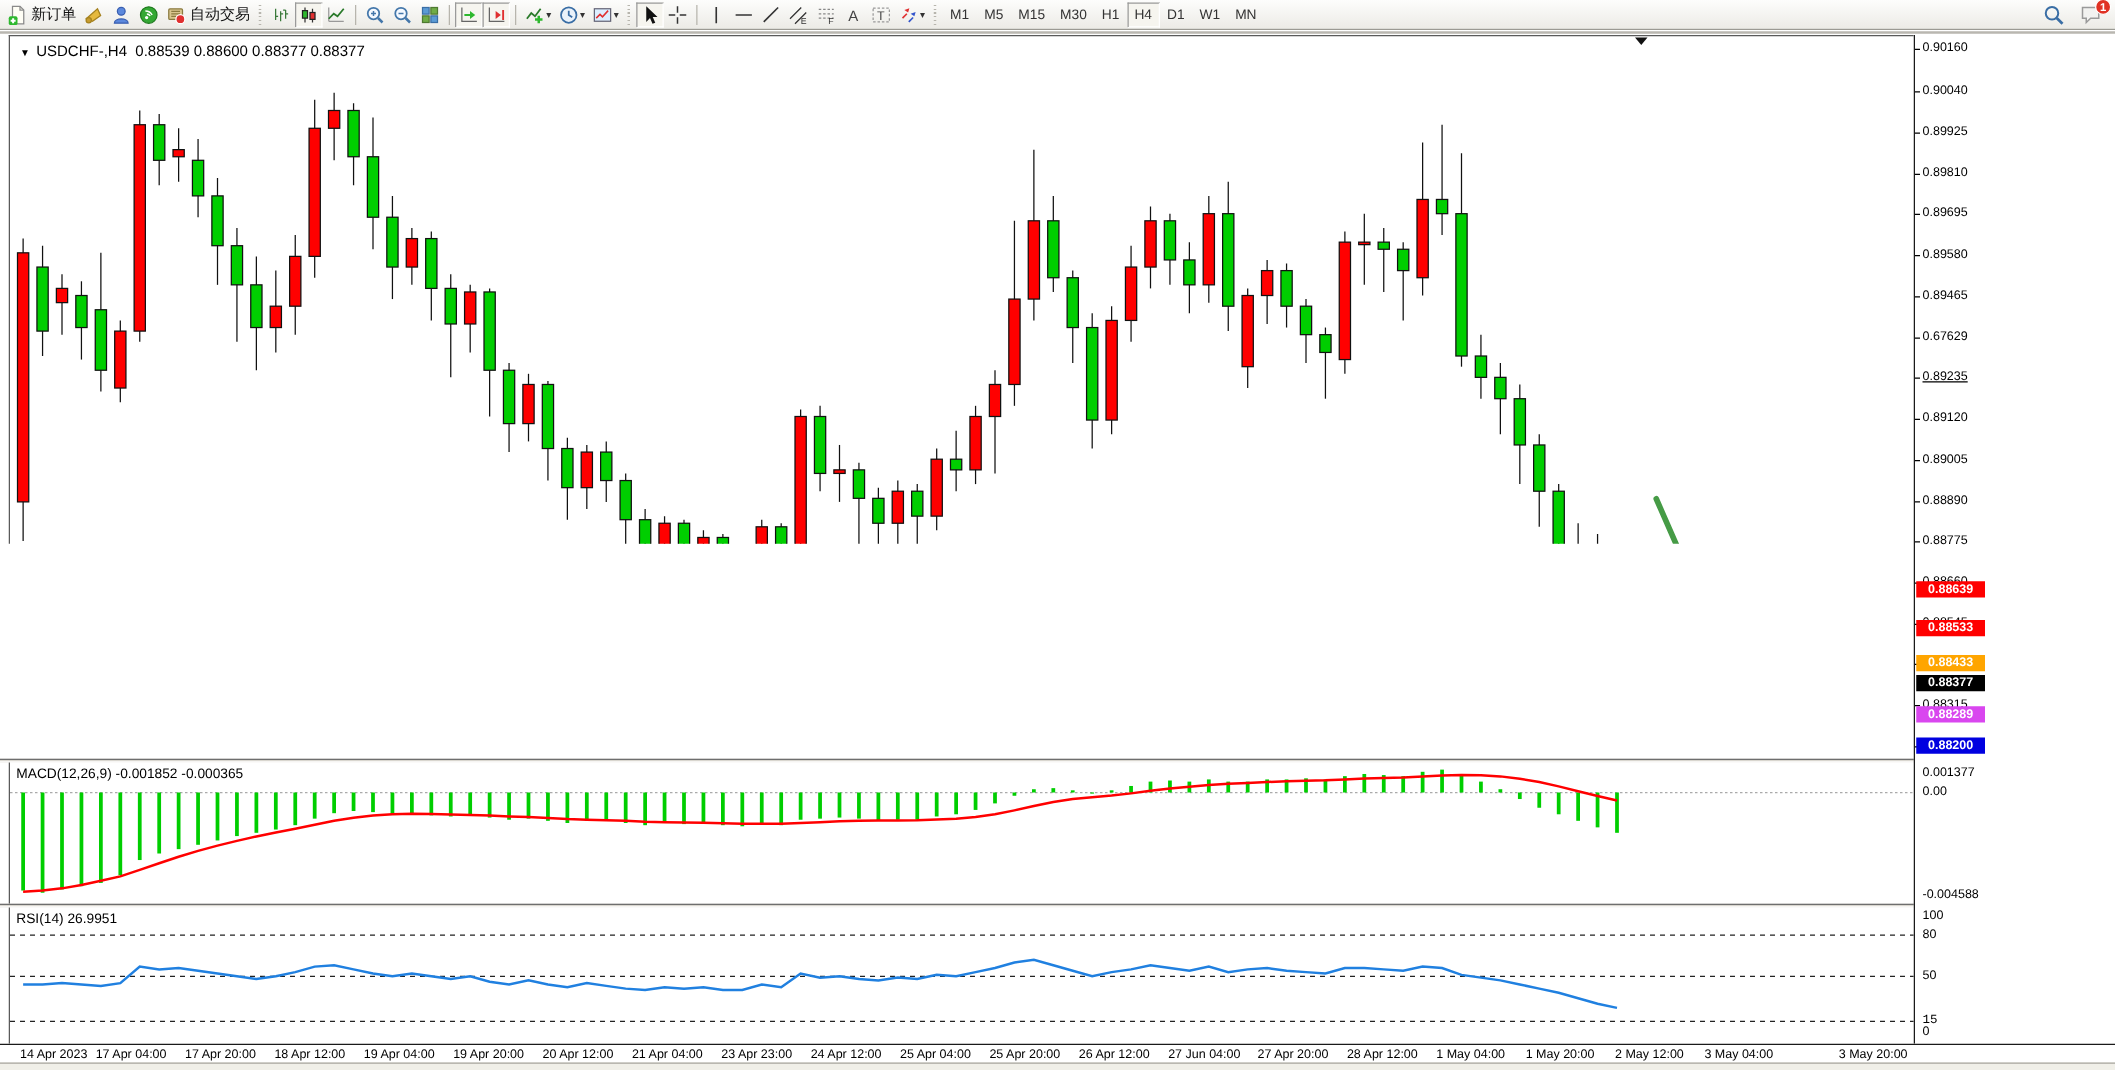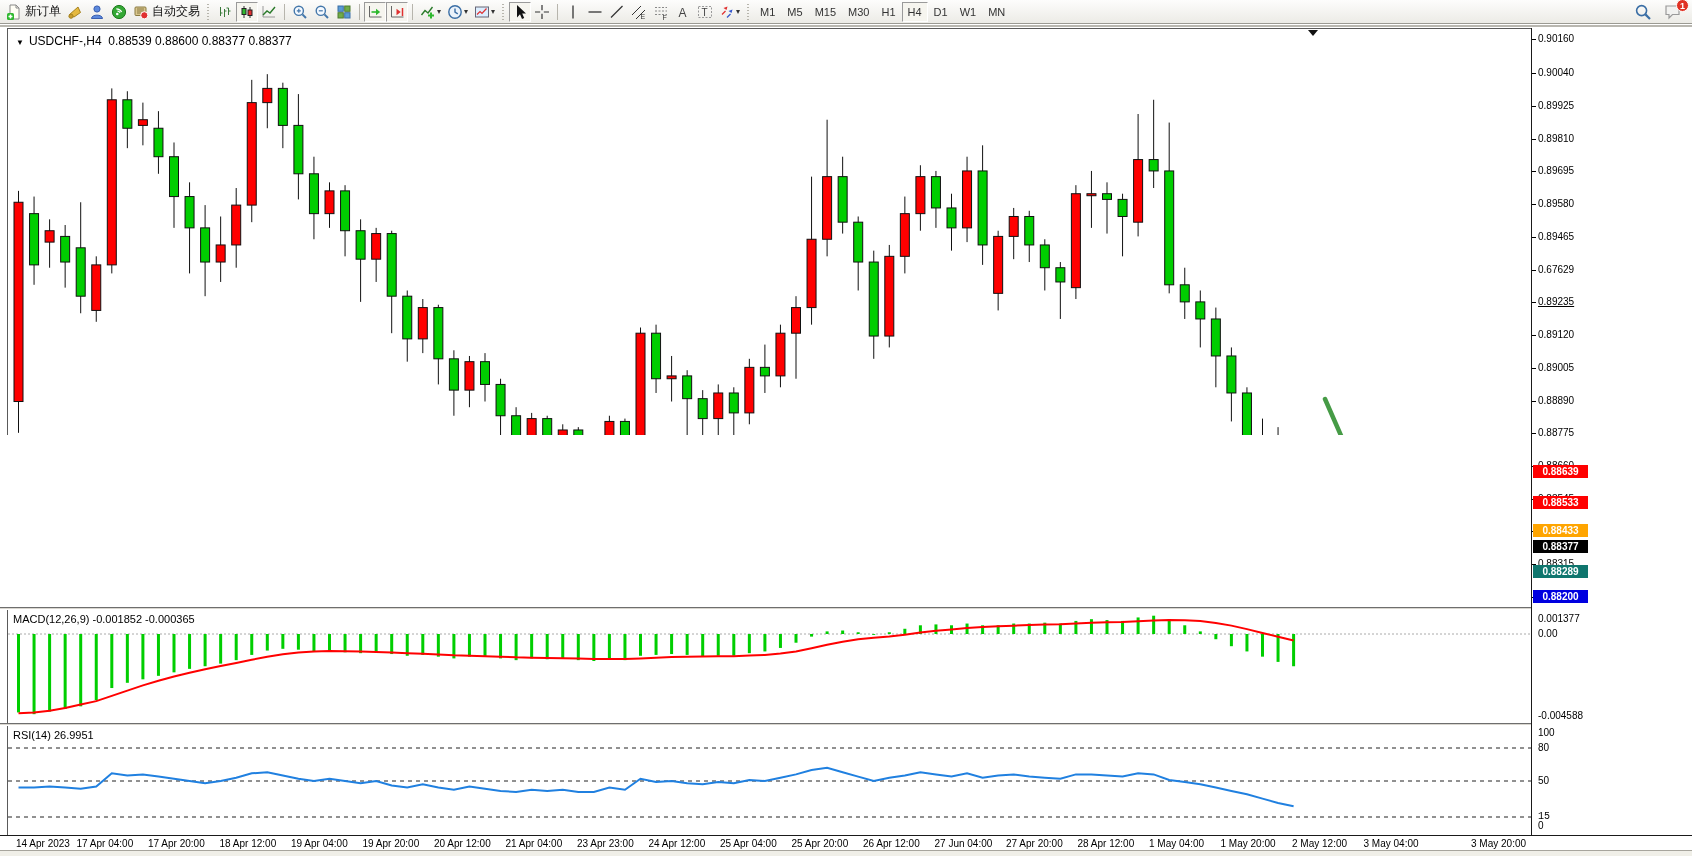--- a/index.html
+++ b/index.html
@@ -661,21 +661,21 @@
       <div class="tick-dash" style="top: 503.457px;"></div>
       <div class="tick" style="top: 497.457px;">0.88430</div>
       <div class="tick-dash" style="top: 536.192px;"></div>
       <div class="tick" style="top: 530.192px;">0.88315</div>
       <div class="tick-dash" style="top: 568.928px;"></div>
       <div class="tick" style="top: 562.928px;">0.88200</div>
       <div class="chip" style="top: 437.463px; background: rgb(255, 0, 0);">0.88639</div>
       <div class="chip" style="top: 467.637px; background: rgb(255, 0, 0);">0.88533</div>
       <div class="chip" style="top: 496.103px; background: rgb(255, 165, 0);">0.88433</div>
       <div class="chip" style="top: 512.043px; background: rgb(0, 0, 0);">0.88377</div>
-      <div class="chip" style="top: 537.093px; background: #0f766e;">0.88289</div>
+      <div class="chip" style="top: 537.093px; background: #d946ef;">0.88289</div>
       <div class="chip" style="top: 562.428px; background: rgb(0, 0, 224);">0.88200</div>
       <div class="tick" style="top: 585px;">0.001377</div>
       <div class="tick" style="top: 600px;">0.00</div>
       <div class="tick" style="top: 682px;">-0.004588</div>
       <div class="tick" style="top: 699px;">100</div>
       <div class="tick" style="top: 714px;">80</div>
       <div class="tick" style="top: 747px;">50</div>
       <div class="tick" style="top: 783px; font-family: Liberation Mono, monospace;">15</div>
       <div class="tick" style="top: 792px;">0</div>
     </div>

